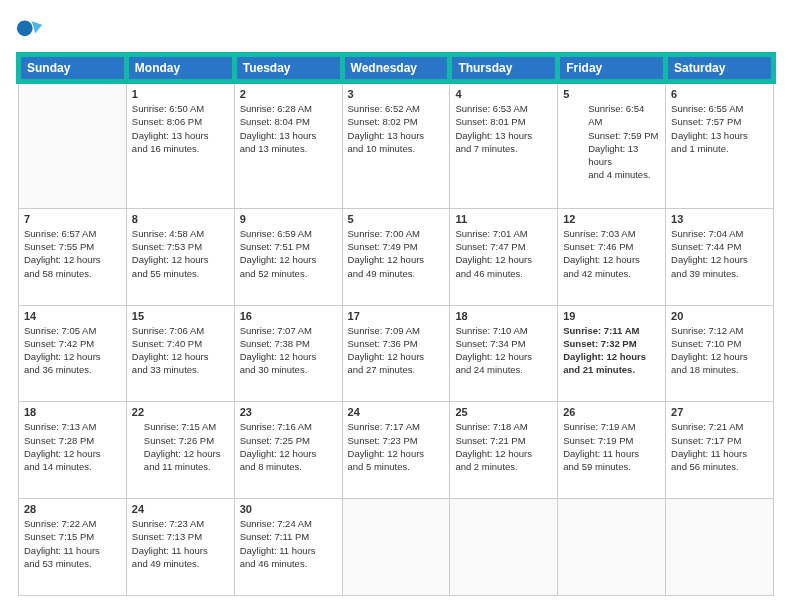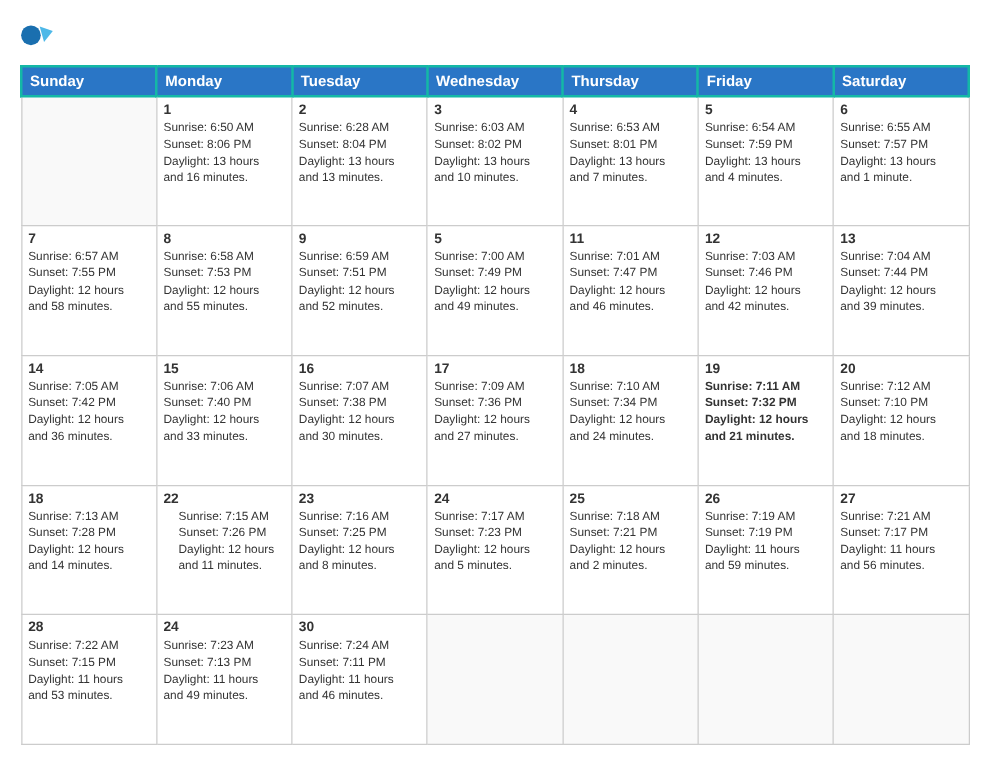--- a/index.html
+++ b/index.html
@@ -61,21 +61,21 @@
       width: 100%;
       table-layout: fixed;
     }
     .calendar th {
       background-color: #2a76c6;
       color: #fff;
       font-size: 12px;
       font-weight: bold;
       padding: 4px 6px;
       text-align: left;
-      border: 2px solid #14b8a6;
+      border: 5px solid #14b8a6;
     }
     .calendar td {
       vertical-align: top;
       padding: 4px 5px;
       border: 1px solid #ccc;
       font-size: 9.5px;
       color: #333;
       height: 80px;
     }
     .calendar td .day-num {
@@ -136,35 +136,35 @@
           </td>
           <td>
             <span class="day-num">2</span>
             <div class="info" style="white-space: pre-line;">Sunrise: 6:28 AM
 Sunset: 8:04 PM
 Daylight: 13 hours
 and 13 minutes.</div>
           </td>
           <td>
             <span class="day-num">3</span>
-            <div class="info" style="white-space: pre-line;">Sunrise: 6:03 AM
+            <div class="info" style="white-space: pre-line;">Sunrise: 6:52 AM
 Sunset: 8:02 PM
 Daylight: 13 hours
 and 10 minutes.</div>
           </td>
           <td>
             <span class="day-num">4</span>
             <div class="info" style="white-space: pre-line;">Sunrise: 6:53 AM
 Sunset: 8:01 PM
 Daylight: 13 hours
 and 7 minutes.</div>
           </td>
           <td>
             <span class="day-num">5</span>
-            <div class="info" style="white-space: pre-line;">Sunrise: 6:54 AM
+            <div class="info" style="white-space: pre-line; margin-left: 25px;">Sunrise: 6:54 AM
 Sunset: 7:59 PM
 Daylight: 13 hours
 and 4 minutes.</div>
           </td>
           <td>
             <span class="day-num">6</span>
             <div class="info" style="white-space: pre-line;">Sunrise: 6:55 AM
 Sunset: 7:57 PM
 Daylight: 13 hours
 and 1 minute.</div>
@@ -173,21 +173,21 @@
         <tr>
           <td>
             <span class="day-num">7</span>
             <div class="info" style="white-space: pre-line;">Sunrise: 6:57 AM
 Sunset: 7:55 PM
 Daylight: 12 hours
 and 58 minutes.</div>
           </td>
           <td>
             <span class="day-num">8</span>
-            <div class="info" style="white-space: pre-line;">Sunrise: 6:58 AM
+            <div class="info" style="white-space: pre-line;">Sunrise: 4:58 AM
 Sunset: 7:53 PM
 Daylight: 12 hours
 and 55 minutes.</div>
           </td>
           <td>
             <span class="day-num">9</span>
             <div class="info" style="white-space: pre-line;">Sunrise: 6:59 AM
 Sunset: 7:51 PM
 Daylight: 12 hours
 and 52 minutes.</div>

